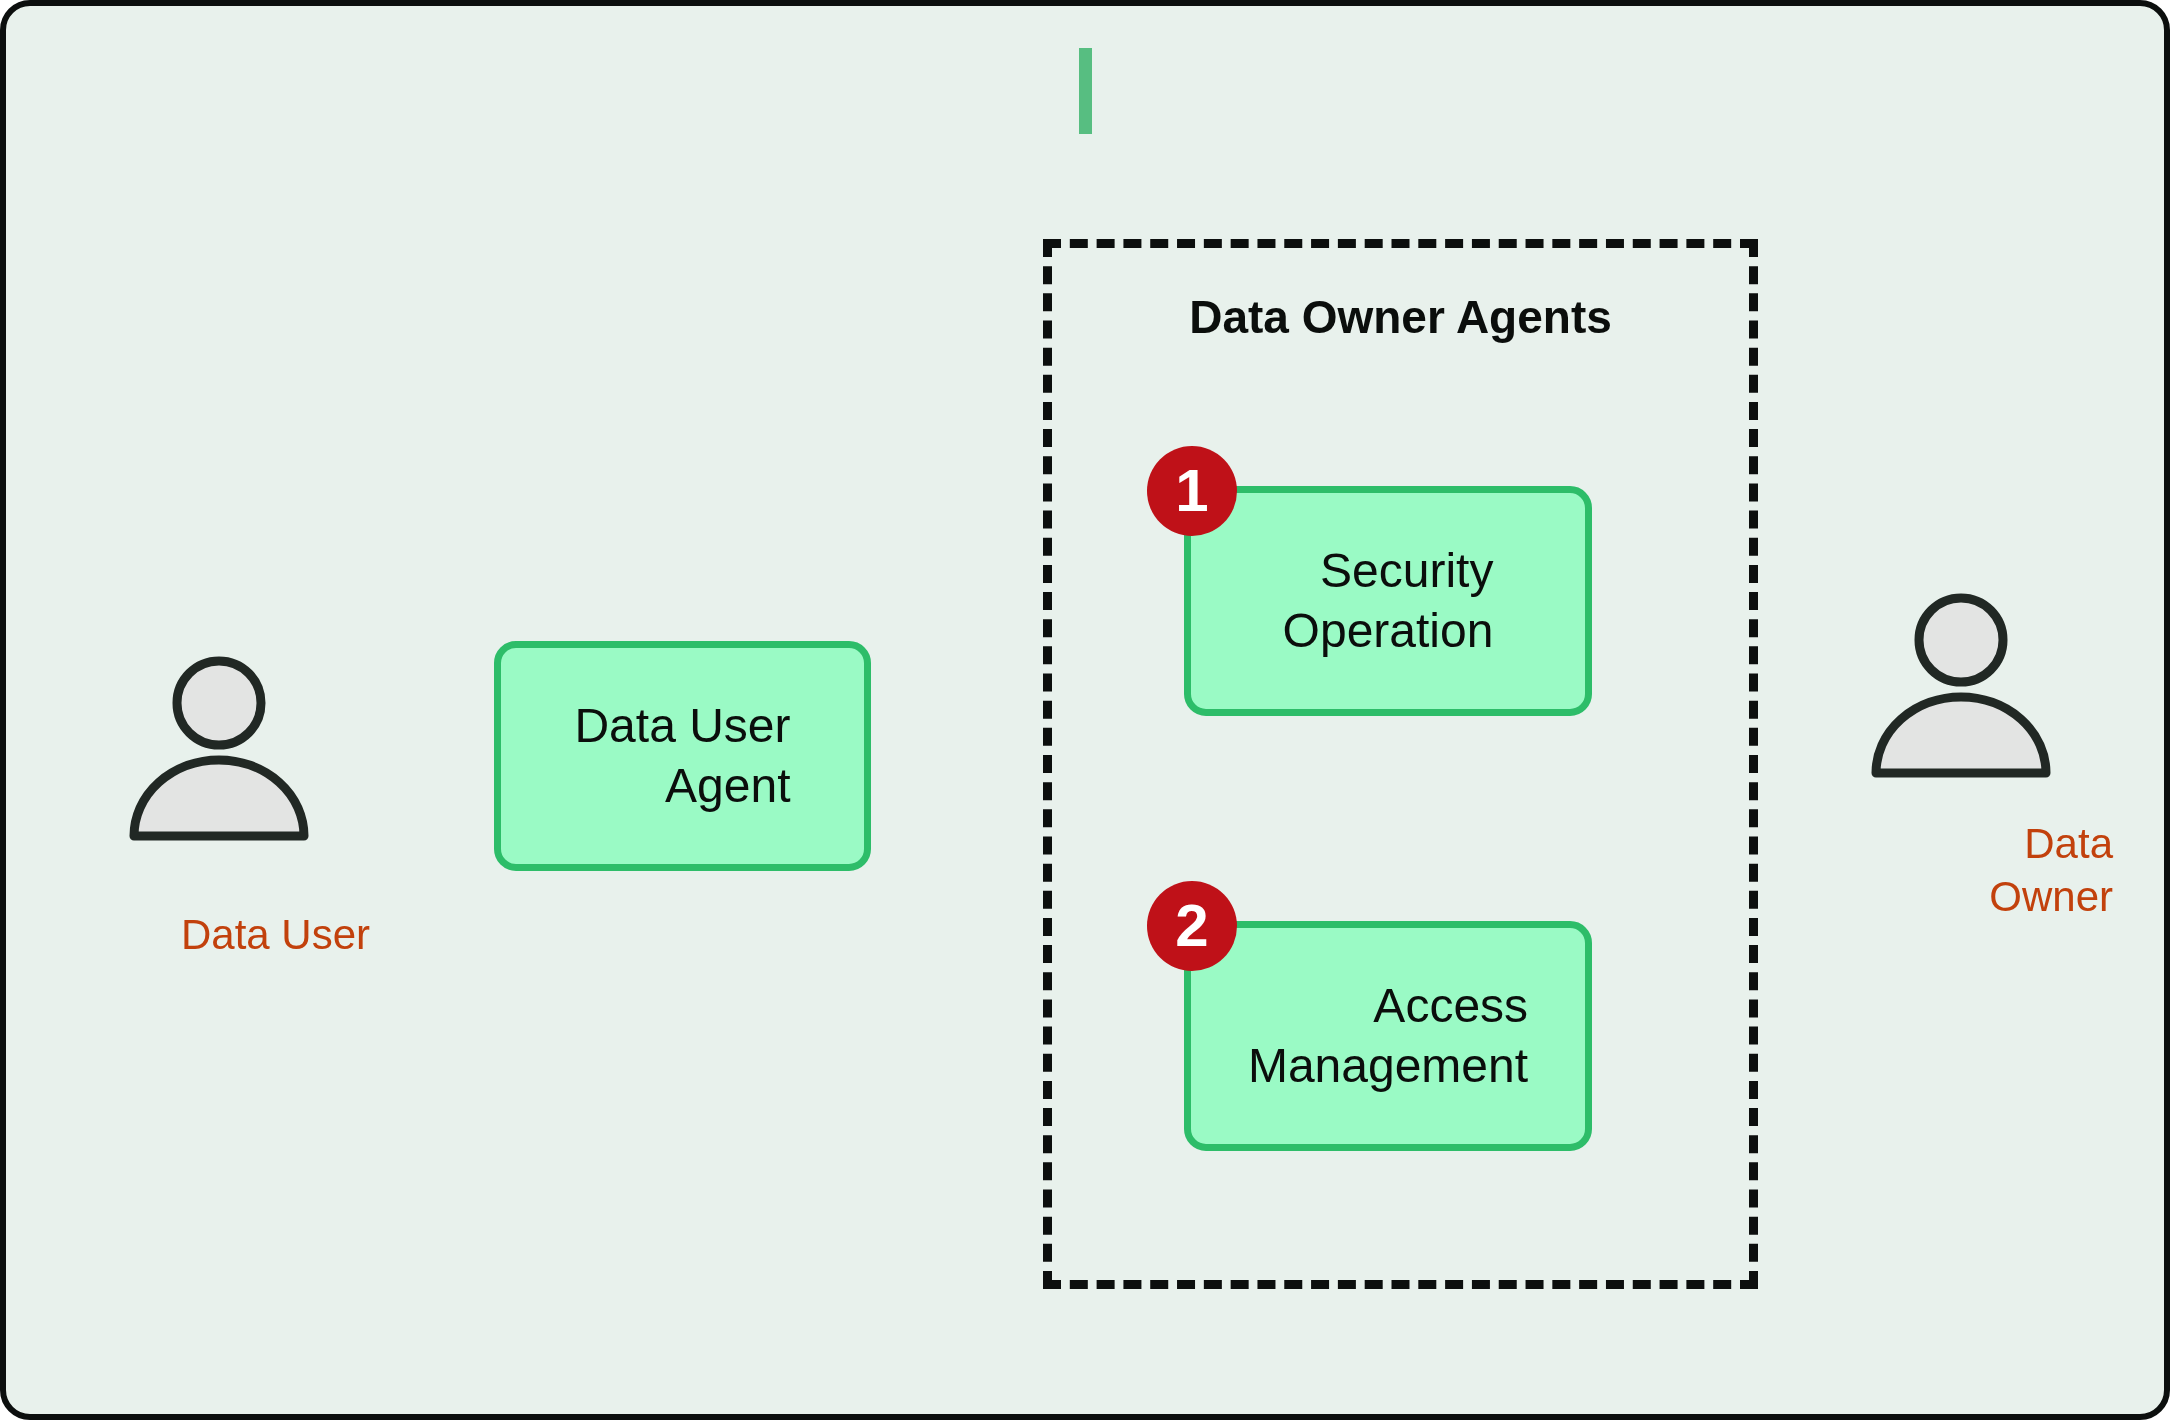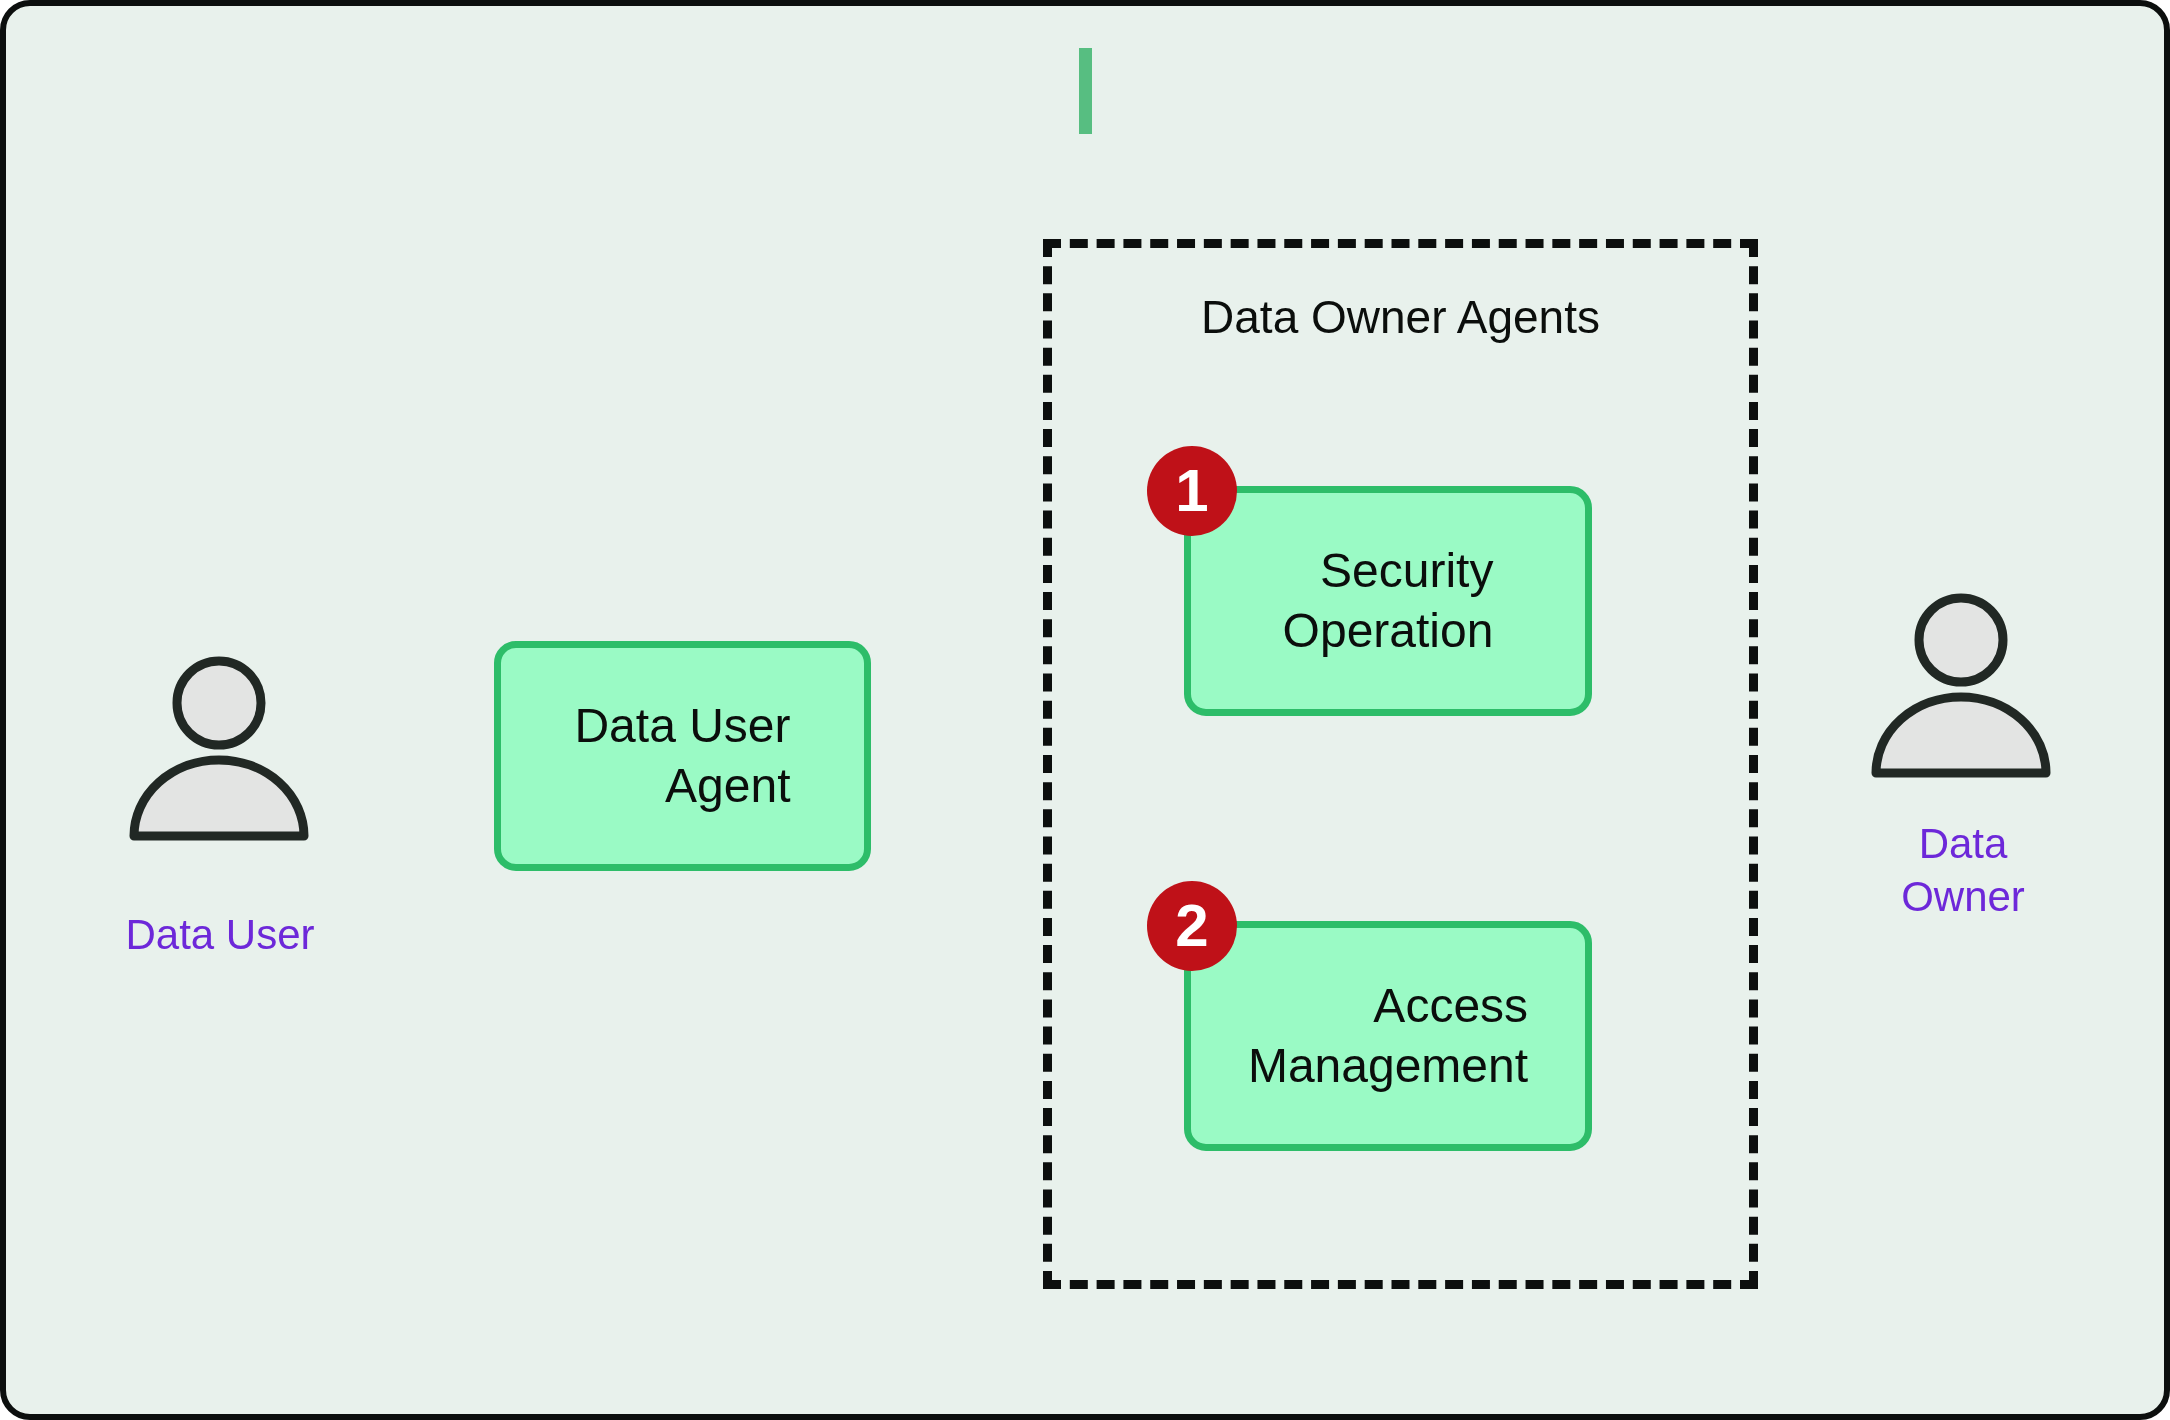--- a/index.html
+++ b/index.html
@@ -46,25 +46,25 @@
   }
   
   .actor-icon {
     position: absolute;
     width: 190px;
     height: 190px;
   }
   .actor-label {
     position: absolute;
     width: 300px;
-    text-align: center;
+    text-align: right;
     font-size: 42px;
     font-weight: 500;
     line-height: 1.25;
-    color: #6d28d9;
+    color: #c2410c;
     white-space: pre-line;
   }
   #data-user-icon  { left: 118px;  top: 647px; }
   #data-user-label { left: 64px;   top: 903px; }
   #data-owner-icon  { left: 1860px; top: 584px; }
   #data-owner-label { left: 1807px; top: 812px; }
   
   .agent-box {
     position: absolute;
     box-sizing: border-box;
@@ -113,21 +113,21 @@
     box-sizing: border-box;
     border: 9px dashed #0c0f0e;
   }
   .agent-group-label {
     position: absolute;
     left: 0;
     top: 42px;
     width: 100%;
     text-align: center;
     font-size: 46px;
-    font-weight: 400;
+    font-weight: 700;
     color: #0b0e0c;
     white-space: nowrap;
   }
 </style>
 </head>
 <body>
 
 <div class="canvas">
 
   <div class="title-row">

